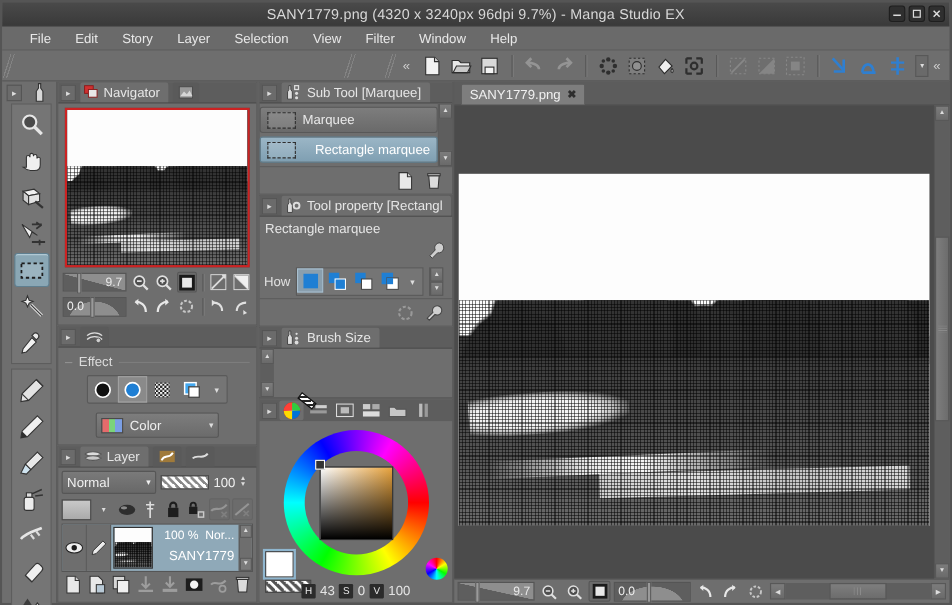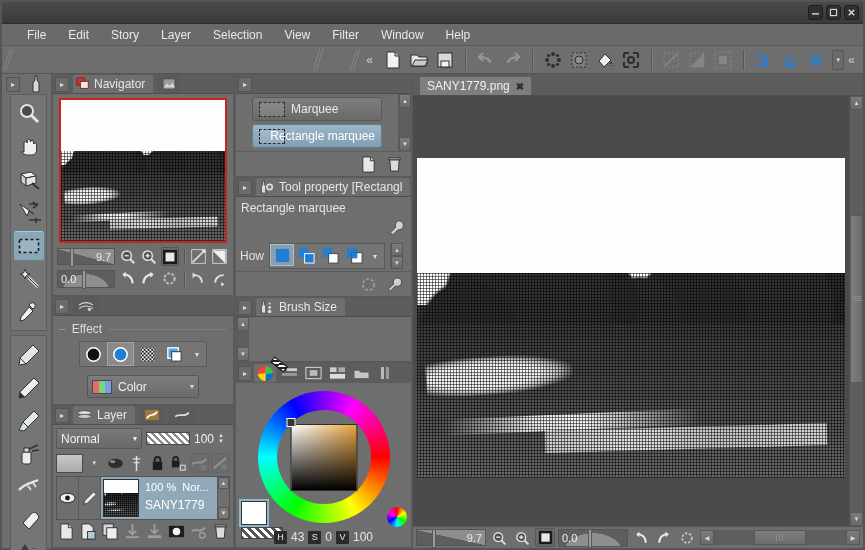--- a/index.html
+++ b/index.html
@@ -245,37 +245,37 @@
   }
   .op-val { color: #efefef; font-size: 12px; }
   .spin { display: flex; flex-direction: column; gap: 1px; color: #ddd; font-size: 6px; line-height: 5px; }
   .lockrow { display: flex; align-items: center; gap: 2px; margin-bottom: 3px; }
   .lock-btn { width: 20px; height: 20px; display:flex; align-items:center; justify-content:center; border-radius:2px; }
   .lock-btn.framed { background: #6b6b6b; border: 1px solid #565656; }
   .lock-btn.dim { opacity: .4; }
   .color-chip { width: 28px; height: 19px; background: linear-gradient(#c9c9c9,#aaa); border: 1px solid #4a4a4a; }
 
   .layer-list { background: #6a6a6a; border: 1px solid #555; display: flex; height: 44px; }
-  .layer-row { display: flex; flex: 1; background: #8fa9b8; align-items: stretch; }
+  .layer-row { display: flex; flex: 1; background: #8fa9b8; align-items: stretch; text-align: right; }
   .lr-eye { width: 22px; display: flex; align-items: center; justify-content: center; background: #6e6e6e; border-right: 1px solid #5a5a5a; }
   .lr-pen { width: 22px; display: flex; align-items: center; justify-content: center; background: #6e6e6e; border-right: 1px solid #5a5a5a; }
   .lr-thumb { width: 40px; padding: 2px; }
   .lr-thumb .inner { width: 100%; height: 100%; border: 1px solid #333; overflow: hidden; }
   .lr-text { flex: 1; padding: 2px 4px; color: #fff; font-size: 11px; line-height: 1.55; overflow: hidden; }
   .lr-text .t2 { font-size: 12px; }
   .mini-scroll { width: 12px; background: #6e6e6e; display: flex; flex-direction: column; justify-content: space-between; border-left: 1px solid #5a5a5a; }
   .mini-scroll .b { height: 12px; background: #7a7a7a; border: 1px solid #585858; color: #ddd; font-size: 6px; display: flex; align-items: center; justify-content: center; }
   .layer-foot { display: flex; align-items: center; justify-content: center; gap: 2px; height: 22px; }
   .lf-btn { width: 22px; height: 20px; display: flex; align-items: center; justify-content: center; border-radius: 2px; }
   .lf-btn.dim { opacity: .45; }
 
   
   .middock { width: 178px; flex: 0 0 178px; display: flex; flex-direction: column; background: #6e6e6e; border-left: 1px solid #5a5a5a; }
   .st-item {
-    margin: 3px 16px; height: 24px;
+    margin: 3px 0; height: 24px;
     background: linear-gradient(#7d7d7d, #6a6a6a);
     border: 1px solid #585858; border-radius: 3px;
     display: flex; align-items: center; gap: 6px; padding: 0 6px;
     color: #eaeaea; font-size: 12px;
   }
   .st-item.sel {
     background: linear-gradient(#9bb6c6, #7f9fb2);
     border-color: #5f7f90; color: #fff;
   }
   .st-item.rect { justify-content: flex-end; }
@@ -366,20 +366,21 @@
   svg { display: block; }
   .ic { width: 20px; height: 20px; }
   .ic-lg { width: 26px; height: 26px; }
 </style>
 </head>
 <body>
 
 <div class="app">
 
   <div class="titlebar">
+    <div class="title">SANY1779.png (4320 x 3240px 96dpi 9.7%)  - Manga Studio EX</div>
     <div class="winbtns">
       <div class="winbtn">
         <svg class="ic" viewBox="0 0 16 16" style="width:11px;height:11px">
             <rect x="3" y="9" width="10" height="2" fill="#ddd"></rect>
           </svg>
       </div>
       <div class="winbtn">
         <svg class="ic" viewBox="0 0 16 16" style="width:11px;height:11px">
             <rect x="3.5" y="3.5" width="9" height="9" fill="none" stroke="#ddd" stroke-width="1.6"></rect>
           </svg>
@@ -977,20 +978,29 @@
           </div>
         </div>
       </div>
     </div>
 
     <div class="middock">
 
       <div class="panel">
         <div class="panel-head">
           <div class="panel-menu">▸</div>
+          <div class="panel-tab">
+            <svg style="width:16px;height:14px" viewBox="0 0 18 16">
+                <path d="M4 1 h2 v4 l1.6 2.4 v7.6 h-5 V7.4 L4 5 z" fill="#ddd" stroke="#444"></path>
+                <rect x="10" y="1" width="4" height="4" fill="none" stroke="#ddd" stroke-width="1.3"></rect>
+                <circle cx="12" cy="9" r="1.6" fill="#ddd"></circle>
+                <circle cx="12" cy="13.5" r="1.6" fill="#ddd"></circle>
+              </svg>
+            <span>Sub Tool [Marquee]</span>
+          </div>
         </div>
         <div style="display:flex">
           <div style="flex:1">
             <div class="st-item">
               <div class="st-icon"></div>
               <span>Marquee</span>
             </div>
             <div class="st-item sel rect" style="position:relative">
               <div class="st-icon" style="position:absolute;left:6px"></div>
               <span>Rectangle marquee</span>

